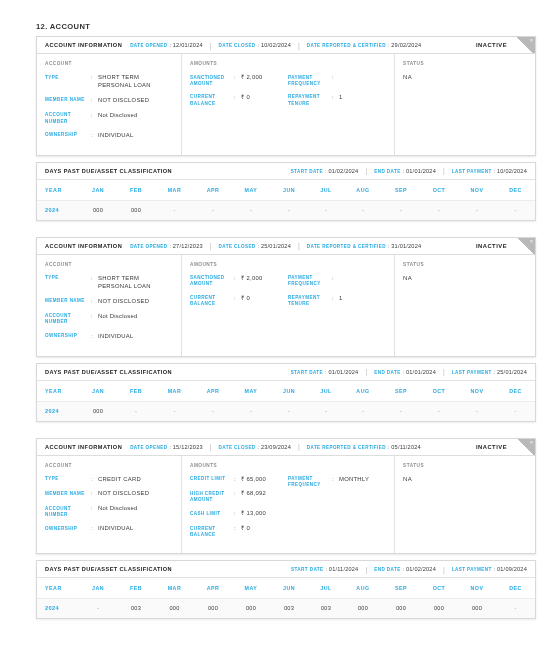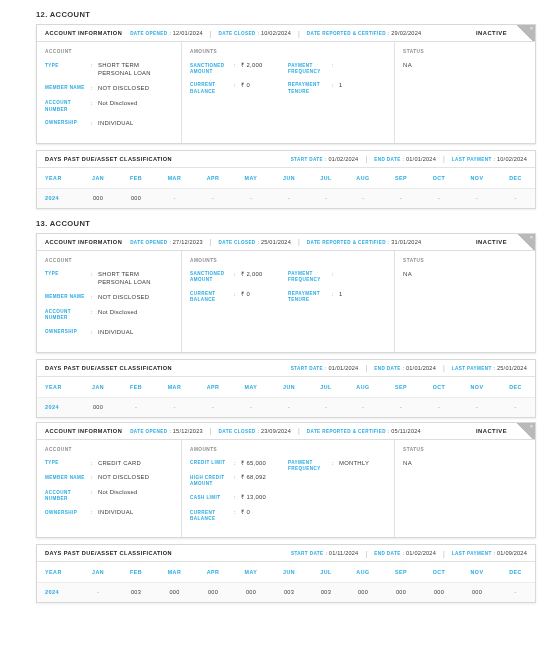--- a/index.html
+++ b/index.html
@@ -7,21 +7,21 @@
   html, body {
     margin: 0; padding: 0;
     width: 560px; height: 660px;
     background: #ffffff;
     font-family: "Liberation Sans", sans-serif;
     color: #3a3a3a;
     overflow: hidden;
   }
   .page { width: 560px; padding: 0 0 0 0; }
 
-  .section { margin: 4px 0 0 0; }
+  .section { margin: 16px 0 0 0; }
 
   .section-title {
     font-size: 7.6px;
     font-weight: bold;
     letter-spacing: 0.35px;
     color: #333333;
     padding: 6px 0 5px 36px;
     text-transform: uppercase;
   }
 
@@ -369,21 +369,20 @@
                 <td class="dash">-</td>
                 <td class="dash">-</td>
                 <td class="dash">-</td>
                 <td class="dash">-</td>
               </tr>
             </tbody>
           </table>
         </div>
       </div>
       <div class="section">
-        <div class="section-title">13. ACCOUNT</div>
         <div class="card shadowed">
           <div class="card-head">
             <span class="head-title">ACCOUNT INFORMATION</span>
             <span class="head-meta">
               <span class="meta-item">
                 <span class="meta-label">DATE OPENED</span>
                 <span class="meta-colon">:</span>
                 <span class="meta-value">27/12/2023</span>
               </span>
               <span class="meta-sep">|</span>

